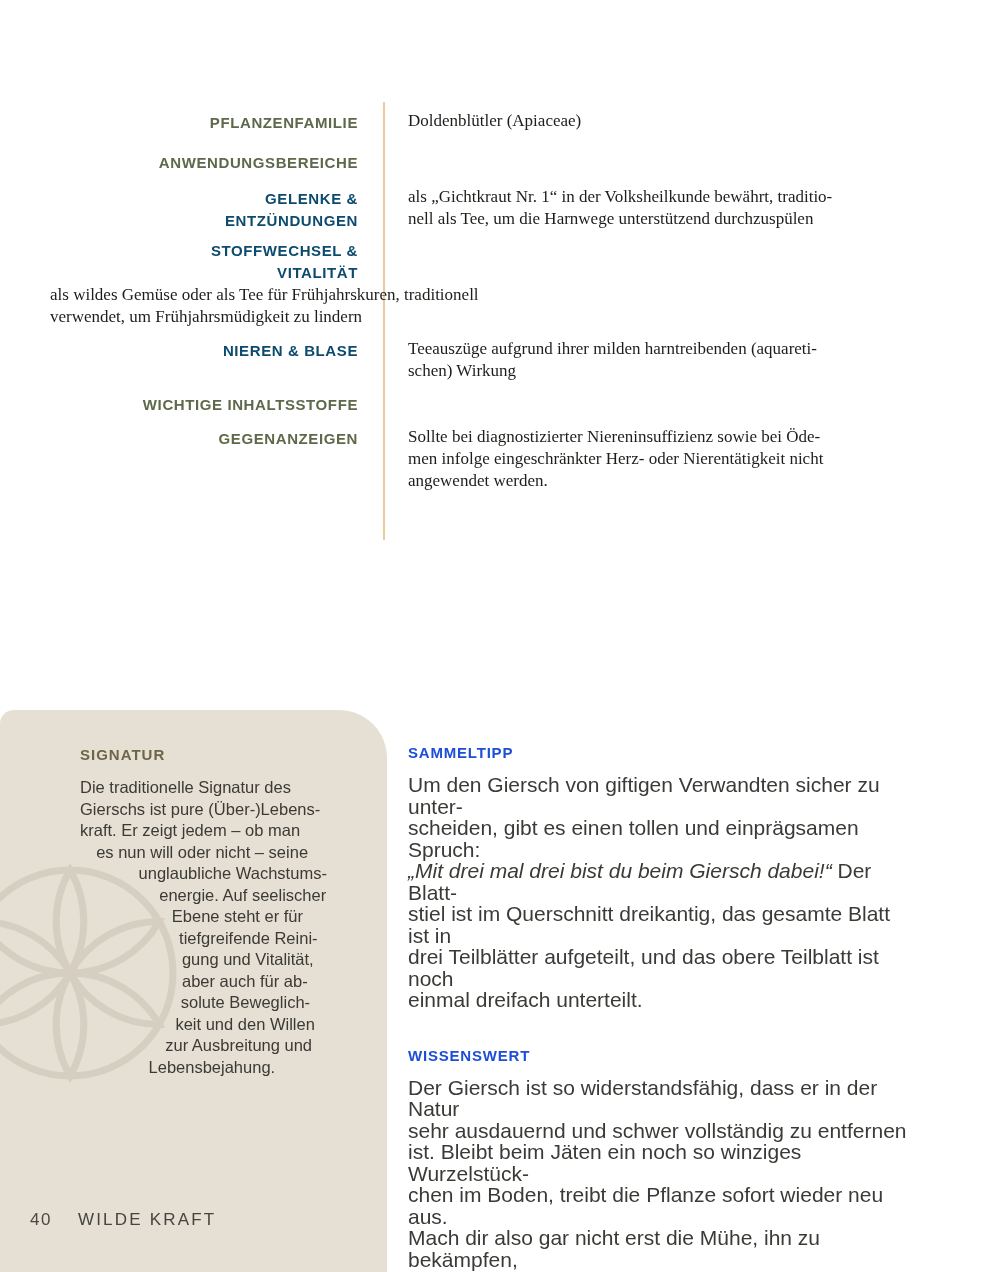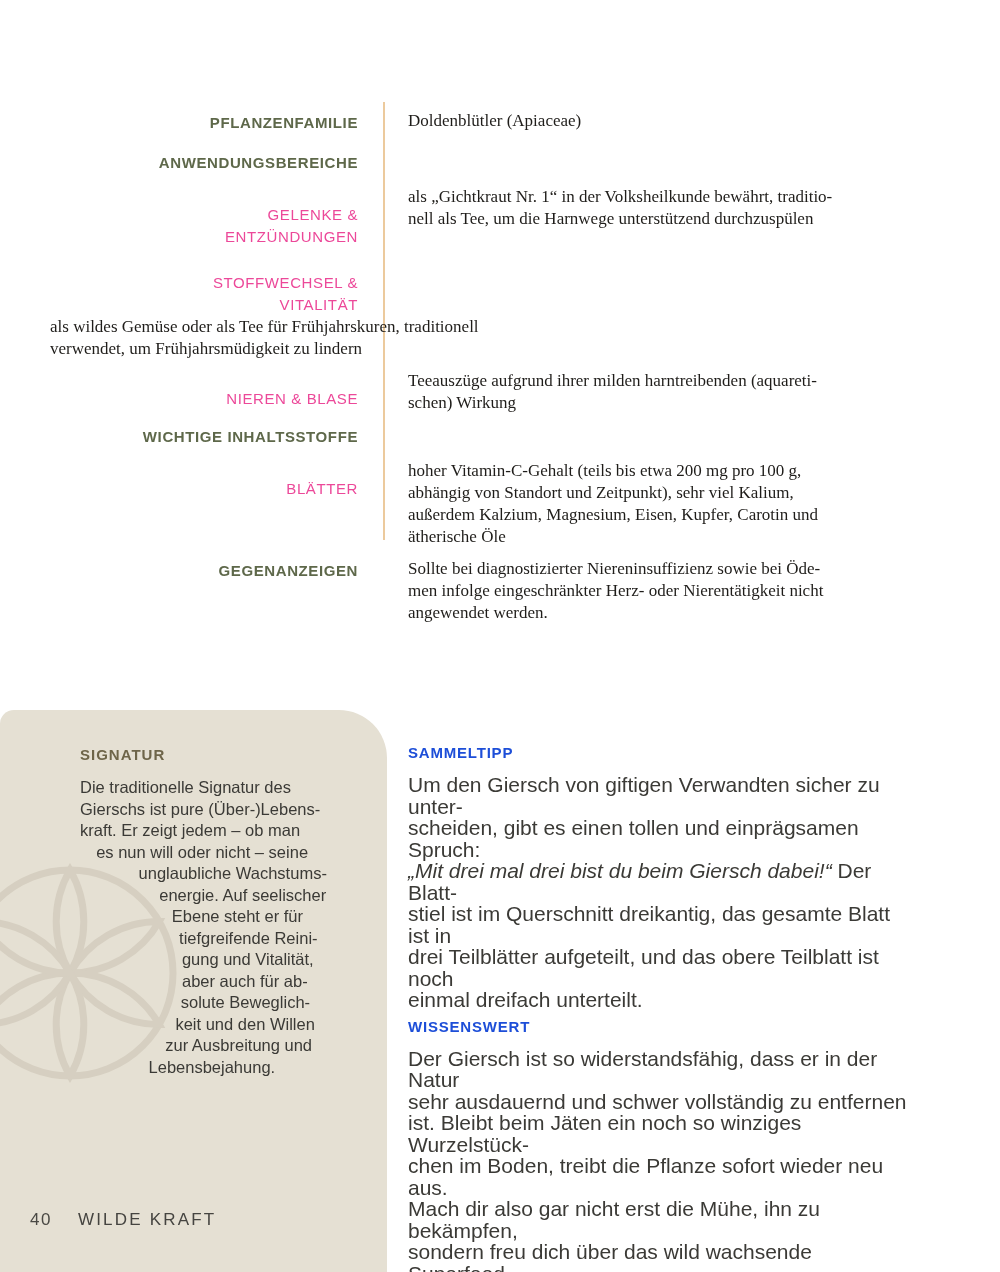--- a/index.html
+++ b/index.html
@@ -17,21 +17,21 @@
   .info-row .label-cell {
     width:358px;
     text-align:right;
     font-size:15px;
     line-height:22px;
     letter-spacing:0.6px;
     padding-top:2px;
     white-space:pre-line;
   }
   .label-main { font-weight:bold; color:#5e684a;padding-left:39px; }
-  .label-sub  { font-weight:normal; color:#ec4899;margin-top:16px; }
+  .label-sub  { font-weight:bold; color:#0c4a6e; }
   .info-row .value-cell {
     margin-left:50px;
     width:552px;
     font-family:"Liberation Serif", serif;
     font-size:17px;
     line-height:22px;
     color:#1f1d1a;
     white-space:pre-line;
   }
   .mt7{margin-top:7px;} .mt16{margin-top:16px;} .mt12{margin-top:12px;}
@@ -87,21 +87,21 @@
   .tips { position:absolute; left:408px; top:744px; width:505px; }
   .tip-heading { letter-spacing:0.8px; color:#1d4ed8; }
   .tip-text {
     margin-top:12px;
     font-size:21px;
     line-height:21.5px;
     color:#3b3a36;
     white-space:pre-line;
   }
   .tip-text .italic { font-style:italic; }
-  .h-gap { margin-top:7px; }
+  .h-gap { margin-top:36px; }
 
   
   .footer {
     position:absolute;
     left:30px; top:1210px;
     display:flex;
     align-items:center;
     gap:26px;
     z-index:2;
   }
@@ -151,27 +151,20 @@
     <div class="label-cell label-sub">NIEREN &amp; BLASE</div>
     <div class="value-cell">Teeauszüge aufgrund ihrer milden harntreibenden (aquareti-
 schen) Wirkung</div>
   </div>
 
   <div class="info-row mt10">
     <div class="label-cell label-main">WICHTIGE INHALTSSTOFFE</div>
     <div class="value-cell"></div>
   </div>
 
-  <div class="info-row mt12">
-    <div class="label-cell label-sub">BLÄTTER</div>
-    <div class="value-cell">hoher Vitamin-C-Gehalt (teils bis etwa 200 mg pro 100 g,
-abhängig von Standort und Zeitpunkt), sehr viel Kalium,
-außerdem Kalzium, Magnesium, Eisen, Kupfer, Carotin und
-ätherische Öle</div>
-  </div>
 
   <div class="info-row mt10">
     <div class="label-cell label-main">GEGENANZEIGEN</div>
     <div class="value-cell">Sollte bei diagnostizierter Niereninsuffizienz sowie bei Öde-
 men infolge eingeschränkter Herz- oder Nierentätigkeit nicht
 angewendet werden.</div>
   </div>
 
 </div>
 

